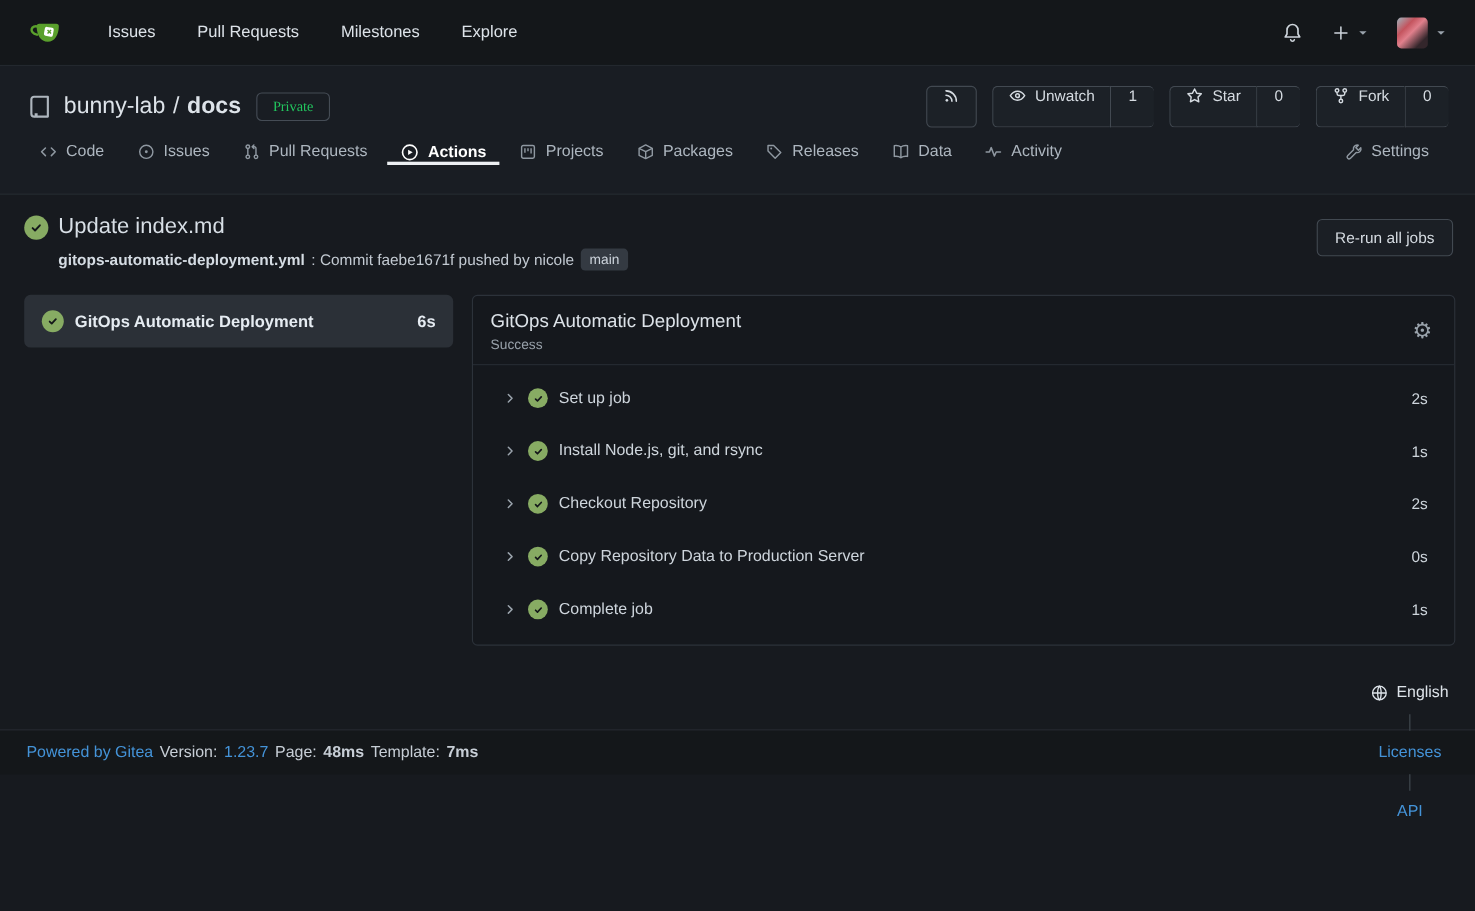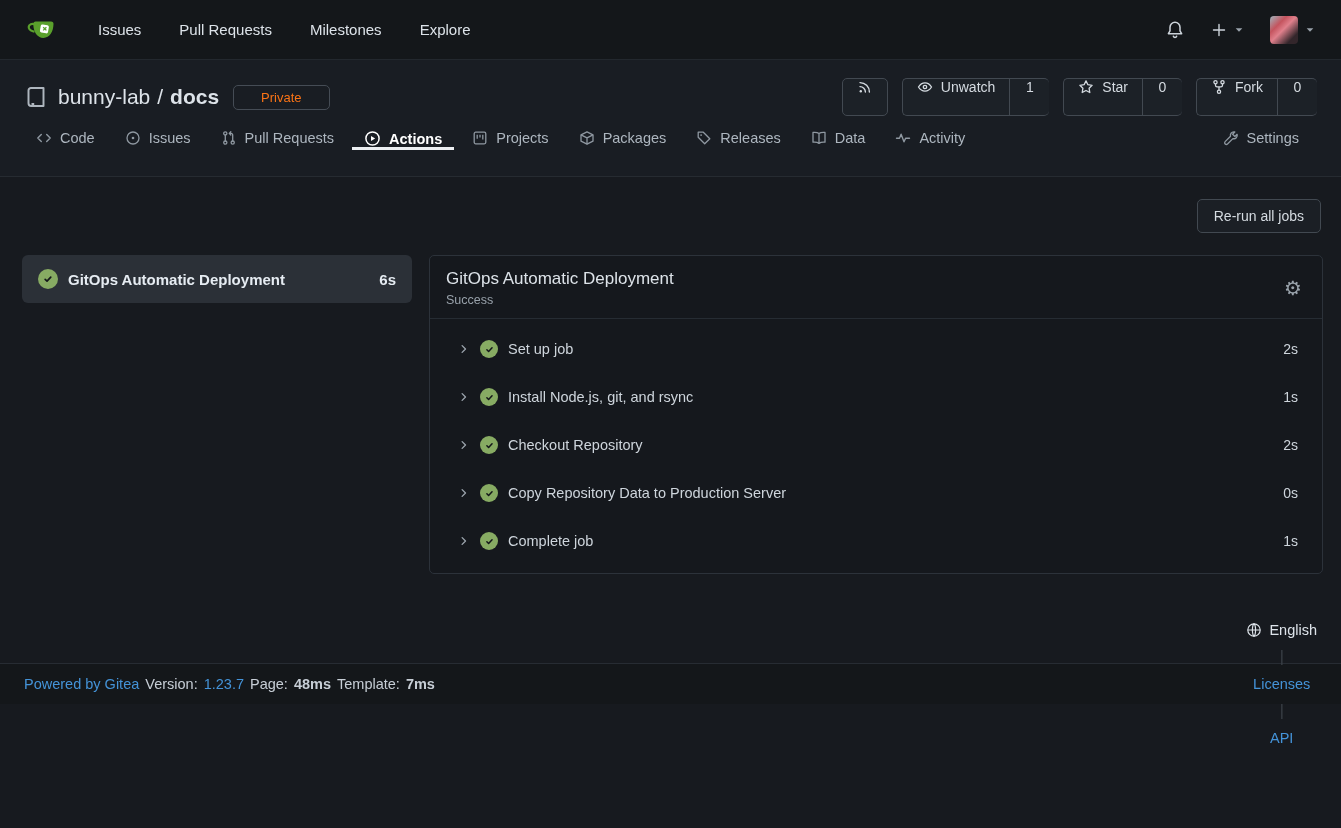--- a/index.html
+++ b/index.html
@@ -34,22 +34,22 @@
   }
 
   
   .repo-header { background:#191d23; padding: 18px 24px 0 24px; border-bottom:1px solid #262b31; flex:0 0 auto; }
   .repo-title-row { display:flex; align-items:center; }
   .repo-icon { color:#aeb6be; margin-right:10px; }
   .repo-title { font-size:21px; font-weight:400; color:#dde3e9; margin:0; }
   .repo-title .sep { margin:0 7px; color:#dde3e9; }
   .repo-title .reponame { font-weight:700; }
   .badge-outline {
-    margin-left:14px; font-size:13px; color:#f97316;
-    border:1px solid #454c55; border-radius:5px; padding:4px 27px;
+    margin-left:14px; font-size:13px; color:#22c55e;
+    border:1px solid #454c55; border-radius:5px; padding:4px 14px;font-family:Liberation Serif, serif;
   }
   .repo-actions { margin-left:auto; display:flex; align-items:stretch; gap:14px; }
   .btn, .btn-group { height:38px; }
   .btn {
     display:flex; align-items:flex-start; gap:8px; padding:0 14px;
     background:#1c2127; border:1px solid #424951; border-radius:5px;
     font-size:14px; color:#d5dbe1; cursor:pointer;
     font-family:inherit;
   }
   .btn-group { display:flex; }
@@ -338,20 +338,35 @@
             <path d="M10.8 1.9a3.4 3.4 0 0 0-3.3 4.3L2.1 11.6a1.7 1.7 0 0 0 2.4 2.4l5.4-5.4a3.4 3.4 0 0 0 4.2-4.3L11.9 6.5 9.6 4.2l2.2-2.2a3.5 3.5 0 0 0-1-.1z"></path>
           </svg>
         </span>
         <span>Settings</span>
       </a>
     </nav>
   </section>
 
   <main class="content">
     <div class="run-header">
+      <div>
+        <div class="run-title-row">
+          <span class="check lg">
+            <svg width="14" height="14" viewBox="0 0 16 16">
+                <path d="M4.2 8.4l2.5 2.5 5-5.4" stroke="#14171a" stroke-width="2" fill="none" stroke-linecap="round" stroke-linejoin="round"></path>
+              </svg>
+          </span>
+          <h2 class="run-title">Update index.md</h2>
+        </div>
+        <div class="run-commit-row">
+          <b>gitops-automatic-deployment.yml</b>
+            <span>: Commit faebe1671f pushed by nicole</span>
+          <span class="badge-gray">main</span>
+        </div>
+      </div>
       <button class="rerun-btn">Re-run all jobs</button>
     </div>
 
     <div class="run-body">
       <aside class="jobs-sidebar">
         <div class="job-item">
           <span class="check">
             <svg width="12" height="12" viewBox="0 0 16 16">
                 <path d="M4.2 8.4l2.5 2.5 5-5.4" stroke="#14171a" stroke-width="2.2" fill="none" stroke-linecap="round" stroke-linejoin="round"></path>
               </svg>

